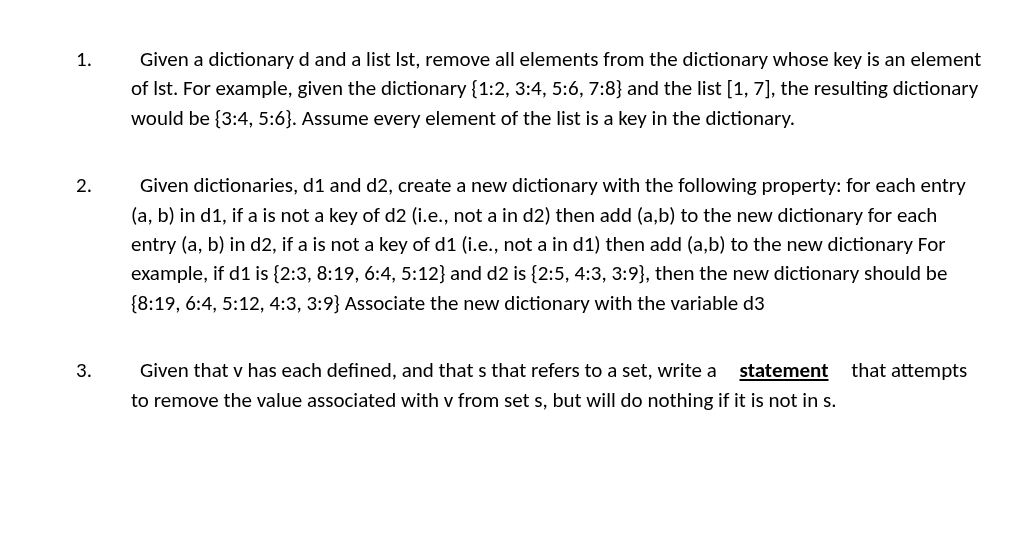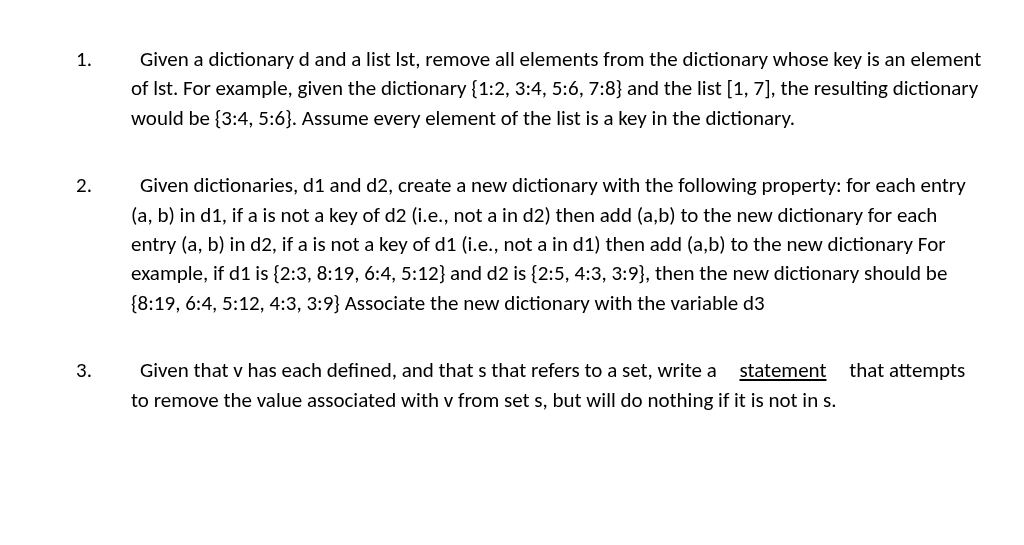--- a/index.html
+++ b/index.html
@@ -27,21 +27,21 @@
       margin-bottom: 38px;
     }
     ol.questions > li::before {
       content: counter(item) ".";
       position: absolute;
       left: 10px;
       top: 0;
     }
     .underline-bold {
       text-decoration: underline;
-      font-weight: normal;
+      font-weight: bold;
     }
   </style>
 </head>
 <body>
 
 <ol class="questions">
   <li>
     <p><span>Given a dictionary d and a list lst, remove all elements from the dictionary whose key is an element of lst. For example, given the dictionary {1:2, 3:4, 5:6, 7:8} and the list [1, 7], the resulting dictionary would be {3:4, 5:6}. Assume every element of the list is a key in the dictionary.</span></p>
   </li>
   <li>

